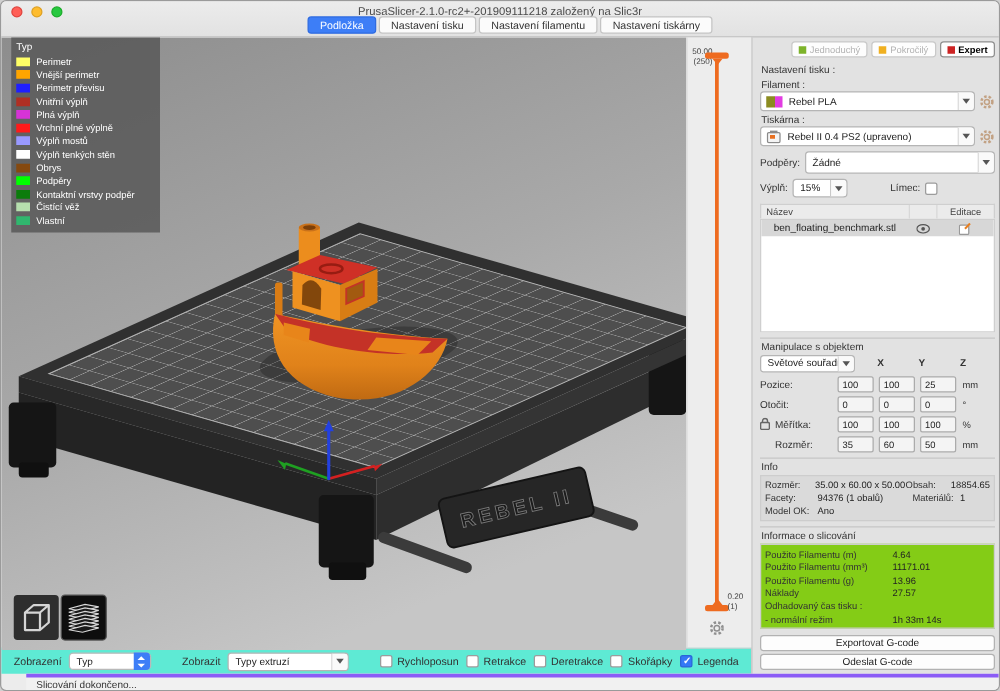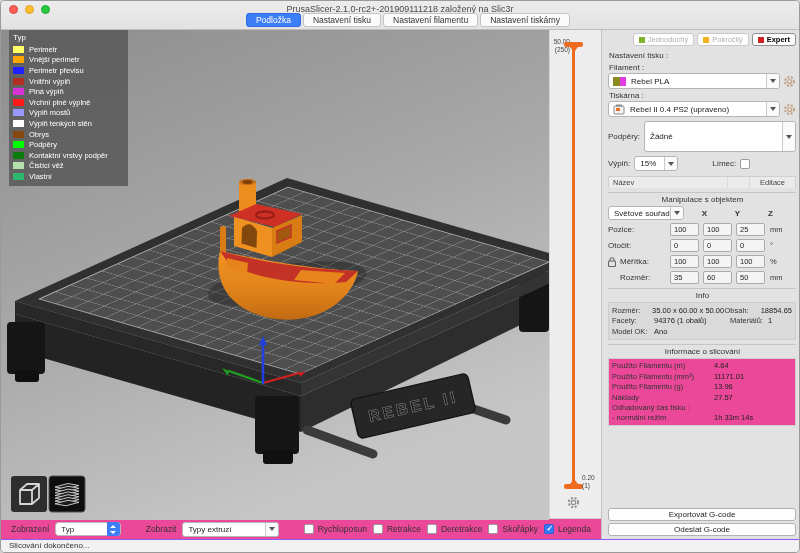--- a/index.html
+++ b/index.html
@@ -38,91 +38,91 @@
   .sl-handle { position:absolute; left:14px; width:19px; height:5px; background:#ee6b20; border-radius:2px; }
   .sl-handle.top { top:12px; } .sl-handle.bot { top:454px; }
   .sl-handle.top::after { content:""; position:absolute; left:5.5px; top:5px; border-left:4px solid transparent; border-right:4px solid transparent; border-top:5px solid #ee6b20; }
   .sl-handle.bot::before { content:""; position:absolute; left:5.5px; top:-5px; border-left:4px solid transparent; border-right:4px solid transparent; border-bottom:5px solid #ee6b20; }
   .sl-lab { position:absolute; font-size:6.5px; color:#444; line-height:1.25; }
   .sl-lab.top { left:1px; top:8px; width:19px; text-align:right; }
   .sl-lab.bot { left:32px; top:444px; }
   .sl-gear { position:absolute; left:17px; top:466px; }
 
   
-  .btoolbar { height:21px; background:#ec4899; border-top:1px solid #cfcfcf; display:flex; align-items:center; gap:6px; padding:0 10px; flex:0 0 auto; }
+  .btoolbar { height:21px; background:#5eead4; border-top:1px solid #cfcfcf; display:flex; align-items:center; gap:6px; padding:0 10px; flex:0 0 auto; }
   .bt-label { font-size:8.5px; color:#333; }
   .mac-select { display:flex; align-items:center; background:#fff; border:1px solid #b9b9b9; border-radius:3.5px; height:14px; width:72px; position:relative; }
   .mac-select .val { flex:1; font-size:8px; color:#222; padding-left:5px; }
   .stepper { width:13px; height:14px; background:#3d7ef7; border-radius:0 3px 3px 0; position:relative; }
   .stepper::before { content:""; position:absolute; left:3.5px; top:2.5px; border-left:3px solid transparent; border-right:3px solid transparent; border-bottom:3.5px solid #fff; }
   .stepper::after { content:""; position:absolute; left:3.5px; bottom:2.5px; border-left:3px solid transparent; border-right:3px solid transparent; border-top:3.5px solid #fff; }
   .combo { display:flex; align-items:center; background:#fff; border:1px solid #b5b5b5; border-radius:3px; height:15px; }
   .combo .val { flex:1; font-size:8px; color:#222; padding:0 5px; white-space:nowrap; overflow:hidden; }
   .chv { width:13px; height:100%; border-left:1px solid #c9c9c9; background:#fafafa; display:flex; align-items:center; justify-content:center; border-radius:0 3px 3px 0; }
   .chv::after { content:""; border-left:3.5px solid transparent; border-right:3.5px solid transparent; border-top:4px solid #555; }
   .bt-combo { width:106px; }
   .cbx { display:flex; align-items:center; gap:4px; }
   .cb { width:10px; height:10px; background:#fff; border:1px solid #9c9c9c; border-radius:2px; position:relative; }
   .cb.checked { background:#3478f6; border-color:#2a66d8; }
   .cb.checked::after { content:"\2713"; position:absolute; left:1.5px; top:-1px; font-size:8px; color:#fff; font-weight:bold; }
   .cb-lab { font-size:8.5px; color:#333; }
   .bt-gap { width:14px; }
 
   
-  .statusbar { height:13px; background:#f1f1f1; border-top:1px solid #8b5cf6; font-size:8px; color:#333; line-height:12px; padding-left:8px; flex:0 0 auto; }
+  .statusbar { height:13px; background:#f1f1f1; border-top:3px solid #8b5cf6; font-size:8px; color:#333; line-height:12px; padding-left:8px; flex:0 0 auto;margin-left:20px; }
 
   
   .sidebar { width:200px; background:#e2e2e2; border-left:1px solid #c2c2c2; display:flex; flex-direction:column; padding:3px 5px 3px 6px; flex:0 0 auto; min-height:0; }
   .modes { display:flex; justify-content:flex-end; gap:3px; margin-bottom:3px; }
   .mode-btn { display:flex; align-items:center; gap:3px; background:#fdfdfd; border:1px solid #c9c9c9; border-radius:3px; height:13px; padding:0 5px; font-size:7.5px; color:#b3b3b3; }
   .mode-btn.active { color:#000; border-color:#8f8f8f; font-weight:bold; }
   .mode-sq { width:6px; height:6px; }
   .sb-label { font-size:8px; color:#333; margin:2px 0 1px 1px; }
   .preset-row { display:flex; align-items:center; gap:3px; }
   .preset-row .combo { flex:1; height:16px; }
   .combo-icon { margin-left:4px; flex:0 0 auto; display:flex; }
   .fil-sw { width:13px; height:9px; margin-left:4px; flex:0 0 auto; display:flex; }
   .fil-sw i { display:block; width:50%; height:100%; }
   .inline-row { display:flex; align-items:center; gap:4px; margin-top:4px; }
   .inline-row .lab { font-size:8px; color:#333; }
-  .sup-combo { flex:1; height:31px; }
+  .sup-combo { flex:1; height:18px; }
   .inf-combo { width:44px; height:15px; }
 
   
   .obj-header { display:flex; background:#ebebeb; border:1px solid #cfcfcf; border-bottom:none; height:12px; align-items:center; margin-top:5px; }
   .obj-header .h-name { flex:1; font-size:7.5px; color:#444; padding-left:4px; }
   .obj-header .h-eye { width:22px; border-left:1px solid #d8d8d8; height:100%; }
   .obj-header .h-edit { width:46px; font-size:7.5px; color:#444; text-align:center; border-left:1px solid #d8d8d8; height:100%; line-height:11px; }
   .obj-list { flex:1 1 auto; background:#fff; border:1px solid #cfcfcf; min-height:60px; overflow:hidden; }
   .obj-row { display:flex; align-items:center; height:13px; background:#d7d7d7; }
   .obj-row .r-name { flex:1; font-size:8px; color:#222; padding-left:10px; white-space:nowrap; overflow:hidden; }
   .obj-row .r-eye { width:22px; display:flex; justify-content:center; }
   .obj-row .r-edit { width:46px; display:flex; justify-content:center; }
 
   
-  .panel-cap { font-size:8px; color:#333; border-top:1px solid #c6c6c6; margin-top:4px; padding:2px 0 2px 1px;text-align:center; }
+  .panel-cap { font-size:8px; color:#333; border-top:1px solid #c6c6c6; margin-top:4px; padding:2px 0 2px 1px; }
   .manip-top { display:flex; align-items:center; gap:2px; }
   .coord-combo { width:76px; height:14px; }
   .axes-heads { display:flex; flex:1; }
   .axes-heads span { width:29px; text-align:center; font-size:8px; font-weight:bold; color:#333; margin-left:4px; }
   .manip-row { display:flex; align-items:center; margin-top:3px; }
   .manip-lock { width:12px; display:flex; }
   .manip-lab { width:58px; font-size:8px; color:#333; }
   .manip-row.locked .manip-lab { width:46px; }
   .fld { width:29px; height:13px; background:#f4f4f4; border:1px solid #ababab; border-radius:2px; font-size:7.5px; color:#222; line-height:11px; padding-left:3px; margin-left:4px; }
   .unit { font-size:7.5px; color:#333; margin-left:5px; }
 
   .info-grid { font-size:7.5px; color:#222; background:#dadada; border:1px solid #cdcdcd; padding:2px 3px; }
   .info-row { display:flex; height:10.5px; align-items:center; }
   .info-row .i-l1 { width:42px; color:#333; }
   .info-row .i-v1 { width:76px; }
   .info-row .i-l2 { width:38px; color:#333; }
   .info-row .i-v2 { flex:1; }
 
-  .slice-grid { font-size:7.5px; color:#222; background:#ec4899; border:1px solid #cdcdcd; padding:2px 3px; }
+  .slice-grid { font-size:7.5px; color:#222; background:#84cc16; border:1px solid #cdcdcd; padding:2px 3px; }
   .slice-row { display:flex; height:10.5px; align-items:center; }
   .slice-row .s-l { width:102px; color:#333; }
   .slice-row .s-v { flex:1; }
   .time-lab { height:10px; line-height:10px; color:#333; }
   .time-row { display:flex; height:10px; align-items:center; }
   .time-row .s-l { width:102px; color:#333; }
 
   .gcode-btns { margin-top:auto; padding-top:3px; }
   .gc-btn { display:block; width:100%; height:13px; background:#fdfdfd; border:1px solid #b2b2b2; border-radius:3px; font-size:8px; color:#222; text-align:center; line-height:11px; margin-top:2px; font-family:"Liberation Sans",sans-serif; }
 </style>
@@ -426,20 +426,37 @@
         <span style="width:26px"></span>
         <span class="lab">Límec:</span>
         <span class="cb"></span>
       </div>
 
       <div class="obj-header">
         <span class="h-name">Název</span>
         <span class="h-eye"></span>
         <span class="h-edit">Editace</span>
       </div>
+      <div class="obj-list">
+        <div class="obj-row">
+          <span class="r-name">ben_floating_benchmark.stl</span>
+          <span class="r-eye">
+            <svg width="11" height="8">
+                <ellipse cx="5.5" cy="4" rx="5" ry="3.4" fill="none" stroke="#555" stroke-width="1"></ellipse>
+                <circle cx="5.5" cy="4" r="1.5" fill="#555"></circle>
+              </svg>
+          </span>
+          <span class="r-edit">
+            <svg width="10" height="10">
+                <rect x="0.5" y="2" width="7.5" height="7.5" rx="1" fill="#fff" stroke="#999"></rect>
+                <line x1="5" y1="5" x2="9" y2="0.8" stroke="#e87f20" stroke-width="1.6"></line>
+              </svg>
+          </span>
+        </div>
+      </div>
 
       <div class="panel-cap">Manipulace s objektem</div>
       <div class="manip-top">
         <div class="combo coord-combo">
           <span class="val">Světové souřadnice</span>
           <span class="chv"></span>
         </div>
         <div class="axes-heads">
           <span>X</span>
           <span>Y</span>

